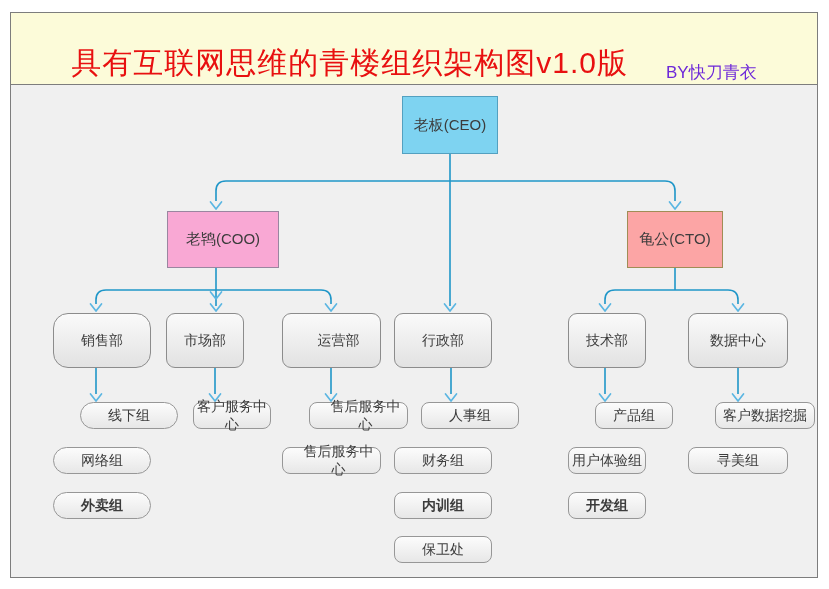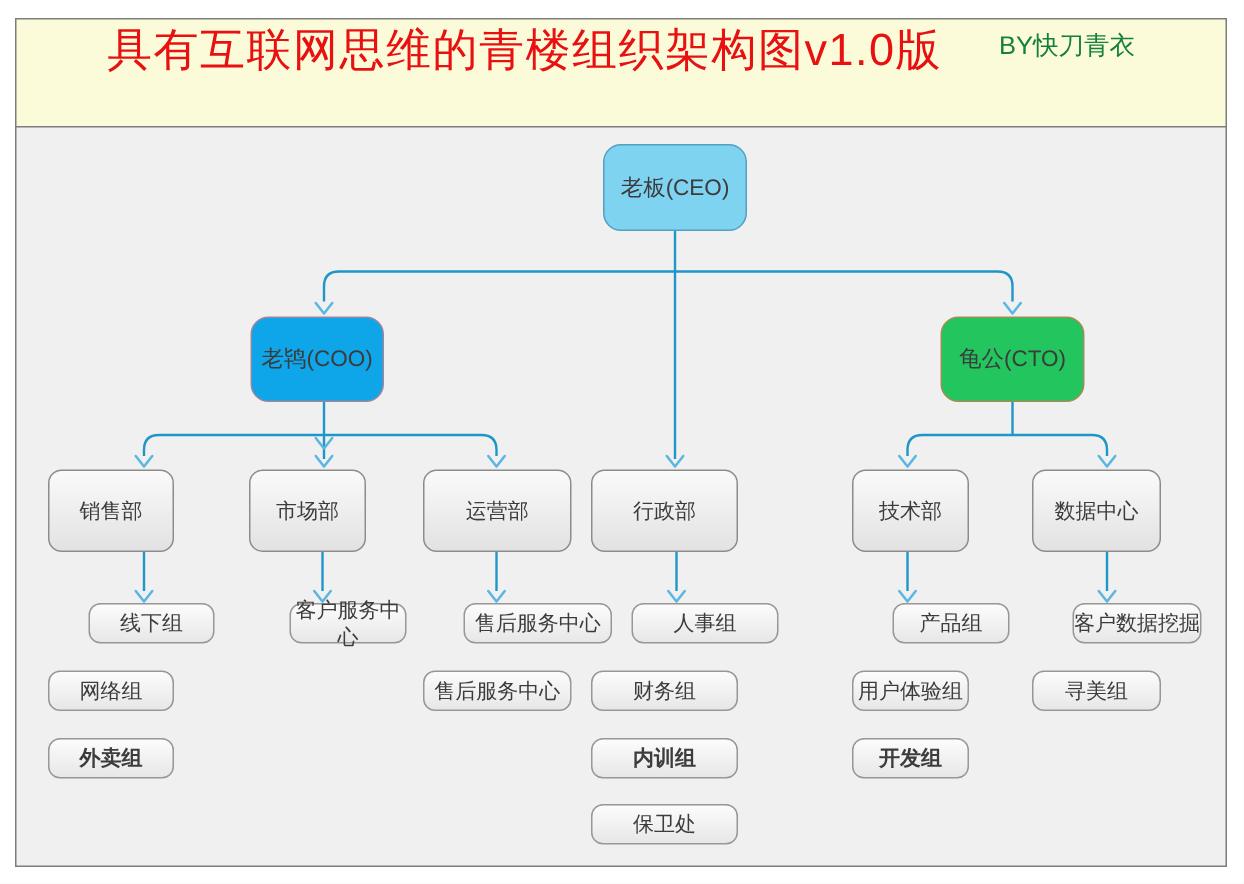--- a/index.html
+++ b/index.html
@@ -5,58 +5,58 @@
   html,body{margin:0;padding:0;background:#ffffff;}
   body{
     width:829px;height:589px;position:relative;overflow:hidden;
     font-family:"Liberation Sans","DejaVu Sans",sans-serif;
     -webkit-font-smoothing:antialiased;
   }
   
   .title-band{
     position:absolute;left:10px;top:12px;width:806px;height:71px;
     background:#fcfbd9;border:1px solid #7d7d7d;
-    display:flex;align-items:flex-start;justify-content:center;gap:38px;
+    display:flex;align-items:flex-end;justify-content:center;gap:38px;
   }
   .title-main{
     font-size:30px;color:#e81010;letter-spacing:1px;font-weight:normal;
   }
   .title-by{
-    font-size:17px;color:#15803d;margin-top:6px;
+    font-size:17px;color:#6d28d9;margin-top:6px;
   }
   
   .canvas{
     position:absolute;left:10px;top:84px;width:806px;height:492px;
     background:#f0f0f0;border:1px solid #7d7d7d;
   }
   svg.wires{position:absolute;left:0;top:0;pointer-events:none;}
   
   .node{
     position:absolute;display:flex;align-items:center;justify-content:center;
     font-size:14px;color:#3c3c3c;box-sizing:border-box;text-align:center;
   }
-  .exec{border-radius:12px;height:58px;font-size:15px;}
+  .exec{border-radius:0;height:58px;font-size:15px;}
   .ceo{left:402px;top:96px;width:96px;background:#7ed3f1;border:1px solid #53a0c0;}
-  .coo{left:167px;top:211px;width:89px;height:57px;background:#0ea5e9;border:1px solid #9a86a0;}
-  .cto{left:627px;top:211px;width:96px;height:57px;background:#22c55e;border:1px solid #a08d55;}
+  .coo{left:167px;top:211px;width:112px;height:57px;background:#f9a8d4;border:1px solid #9a86a0;}
+  .cto{left:627px;top:211px;width:96px;height:57px;background:#fca5a5;border:1px solid #a08d55;}
   .dept{
     top:313px;height:55px;border-radius:9px;
     background:linear-gradient(#fafafa,#e2e2e2);border:1px solid #8c8c8c;
   }
   .leaf{
     height:27px;border-radius:8px;
     background:linear-gradient(#fcfcfc,#e7e7e7);border:1px solid #979797;
   }
   
-  .cA{left:32px;width:84px;}
+  .cA{left:53px;width:98px;border-radius:15px;}
   .cB{left:166px;width:78px;}
-  .cC{left:282px;width:99px;}
+  .cC{left:282px;width:99px;padding-left:14px;}
   .cD{left:394px;width:98px;}
   .cE{left:568px;width:78px;}
-  .cF{left:688px;width:86px;}
+  .cF{left:688px;width:100px;}
   
   .r1{top:402px;margin-left:27px;} .r2{top:447px;} .r3{top:492px;font-weight:bold;} .r4{top:536px;}
 </style>
 </head>
 <body>
 
 <div class="title-band">
   <span class="title-main">具有互联网思维的青楼组织架构图v1.0版</span>
   <span class="title-by">BY快刀青衣</span>
 </div>

